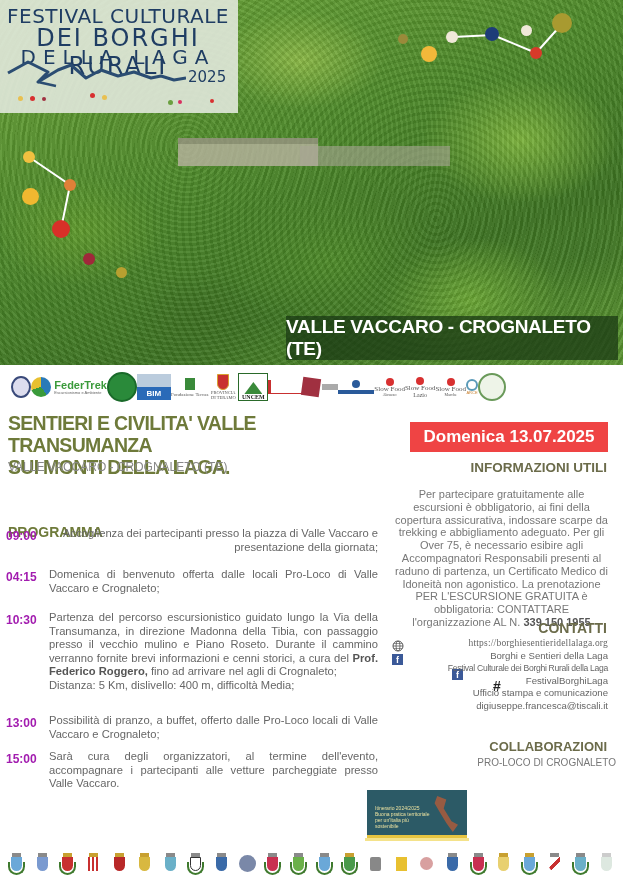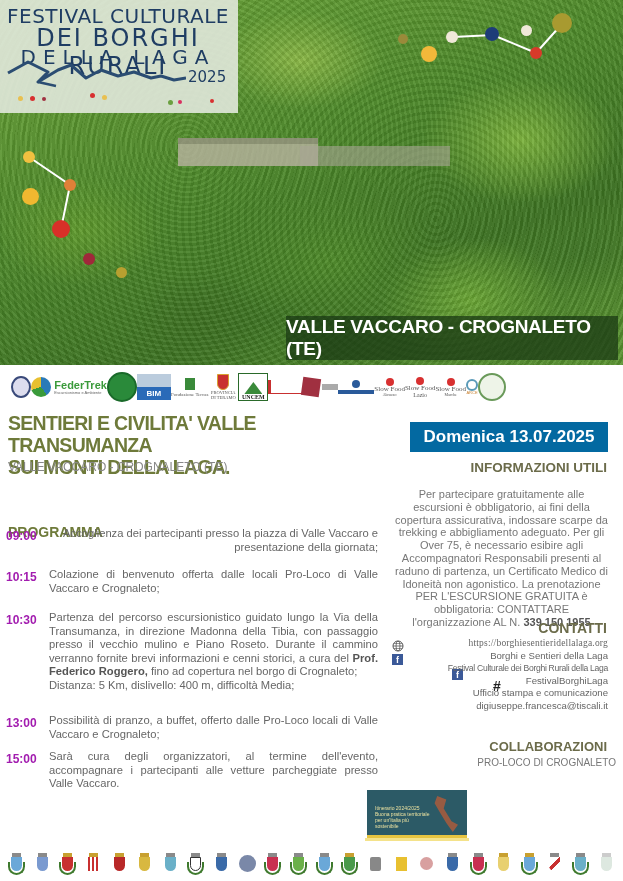--- a/index.html
+++ b/index.html
@@ -32,21 +32,21 @@
 .sponsors{position:absolute;left:0;top:366px;width:512px;height:42px;display:flex;align-items:center;justify-content:flex-end;padding:0 6px}
 .sp{display:flex;align-items:center;justify-content:center;font-size:7px;color:#555;text-align:center;line-height:1}
 .circ{border-radius:50%}
 .main-title{position:absolute;left:8px;top:412px;width:390px;font-size:19.5px;font-weight:bold;color:#6e7a3a;line-height:22px;letter-spacing:-.7px}
 .main-sub{position:absolute;left:8px;top:460px;font-size:12px;color:#888}
 .prog-head{position:absolute;left:8px;top:524px;font-size:14px;font-weight:bold;color:#6e7a3a}
 .prog{position:absolute;left:6px;width:372px;display:flex;font-size:11.2px;line-height:13.5px;color:#666}
 .prog .t{width:43px;flex:0 0 43px;font-weight:bold;color:#a21caf;font-size:12px;padding-top:3px}
 .prog .d{flex:1;text-align:justify}
 .prog b{color:#555}
-.date-box{position:absolute;left:410px;top:422px;width:198px;height:30px;background:#0369a1;color:#fff;font-size:17px;font-weight:bold;display:flex;align-items:center;justify-content:center}
+.date-box{position:absolute;left:410px;top:422px;width:198px;height:30px;background:#ef4444;color:#fff;font-size:17px;font-weight:bold;display:flex;align-items:center;justify-content:center}
 .rh{position:absolute;right:16px;font-weight:bold;color:#6b6b4a;text-align:right}
 .info{position:absolute;left:395px;top:488px;width:213px;font-size:11px;line-height:12.8px;color:#777;text-align:center}
 .info b{color:#555}
 .contacts{position:absolute;left:400px;top:637px;width:208px;text-align:right;font-size:9.6px;line-height:12.6px;color:#666}
 .icon-web{position:absolute;left:392px;top:640px;width:12px;height:12px}
 .icon-fb1{position:absolute;left:392px;top:654px;width:11px;height:11px;background:#3b5998;color:#fff;font-size:9px;font-weight:bold;text-align:center;line-height:12px}
 .icon-fb2{position:absolute;left:452px;top:669px;width:11px;height:11px;background:#3b5998;color:#fff;font-size:9px;font-weight:bold;text-align:center;line-height:12px}
 .icon-hash{position:absolute;left:493px;top:678px;font-size:14px;font-weight:bold;color:#222}
 .collab{position:absolute;left:400px;top:756px;width:216px;text-align:right;font-size:10px;line-height:14px;color:#777}
 .banner{position:absolute;left:367px;top:790px;width:100px;height:48px;background:#2c5a66;border-bottom:3px solid #e6c440}
@@ -169,27 +169,27 @@
   <div>SUI MONTI DELLA LAGA.</div>
 </div>
 <div class="main-sub">VALLE VACCARO - CROGNALETO (TE)</div>
 <div class="prog-head">PROGRAMMA</div>
 
 <div class="prog" style="top:527px">
   <div class="t">09:00</div>
   <div class="d" style="text-align:right">Accoglienza dei partecipanti presso la piazza di  Valle Vaccaro  e presentazione della giornata;</div>
 </div>
 <div class="prog" style="top:568px">
-  <div class="t">10:15</div>
-  <div class="d">Colazione di benvenuto offerta dalle locali Pro-Loco di Valle Vaccaro e Crognaleto;</div>
+  <div class="t">04:15</div>
+  <div class="d">Domenica di benvenuto offerta dalle locali Pro-Loco di Valle Vaccaro e Crognaleto;</div>
 </div>
 <div class="prog" style="top:611px">
   <div class="t">10:30</div>
   <div class="d">
-    <span>Partenza del percorso escursionistico guidato lungo la Via della Transumanza, in direzione Madonna della Tibia, con passaggio presso il vecchio mulino e Piano Roseto. Durante il cammino verranno fornite brevi informazioni e cenni storici, a cura del </span><b>Prof. Federico Roggero,</b><span> fino ad copertura nel borgo di Crognaleto;</span>
+    <span>Partenza del percorso escursionistico guidato lungo la Via della Transumanza, in direzione Madonna della Tibia, con passaggio presso il vecchio mulino e Piano Roseto. Durante il cammino verranno fornite brevi informazioni e cenni storici, a cura del </span><b>Prof. Federico Roggero,</b><span> fino ad arrivare nel agli di Crognaleto;</span>
     <div style="text-align:left">Distanza: 5 Km, dislivello: 400 m, difficoltà Media;</div>
   </div>
 </div>
 <div class="prog" style="top:714px">
   <div class="t">13:00</div>
   <div class="d">Possibilità di pranzo, a buffet, offerto dalle Pro-Loco locali di Valle Vaccaro e Crognaleto;</div>
 </div>
 <div class="prog" style="top:750px">
   <div class="t">15:00</div>
   <div class="d">Sarà cura degli organizzatori, al termine dell'evento, accompagnare i partecipanti alle vetture parcheggiate presso Valle Vaccaro.</div>

